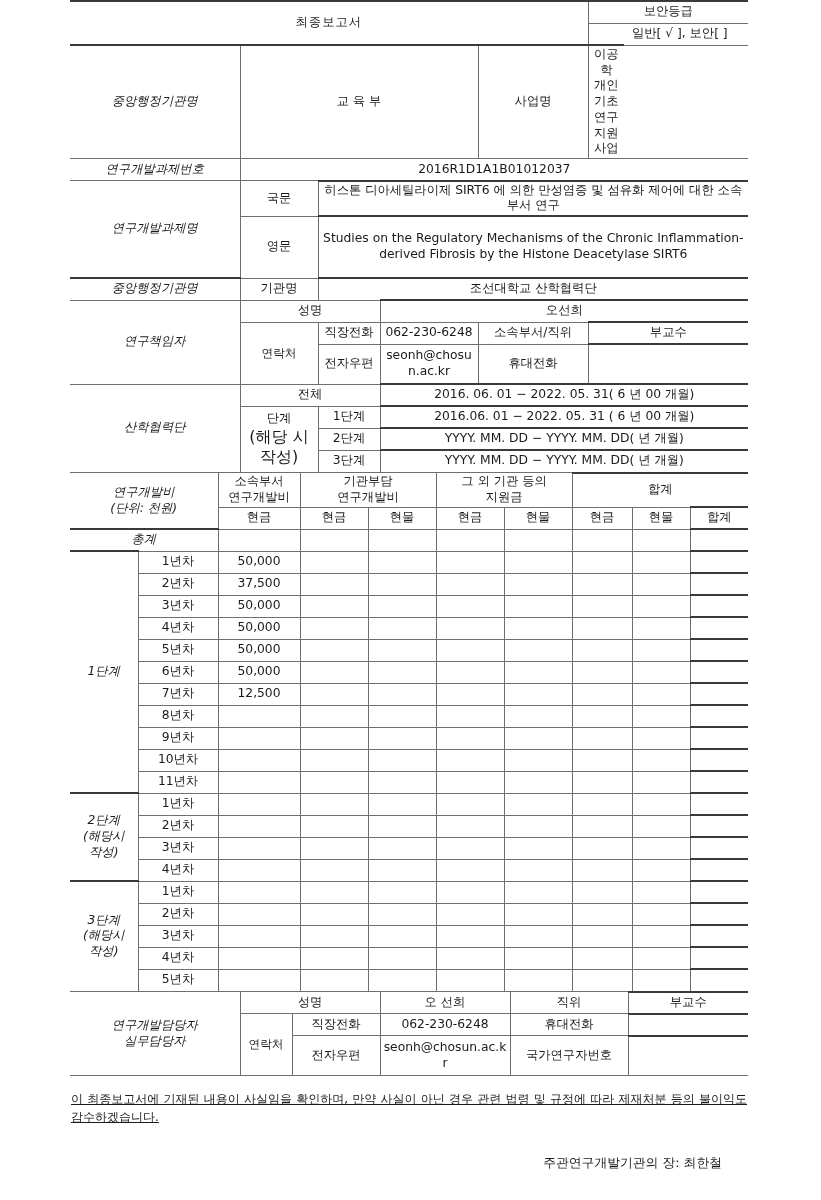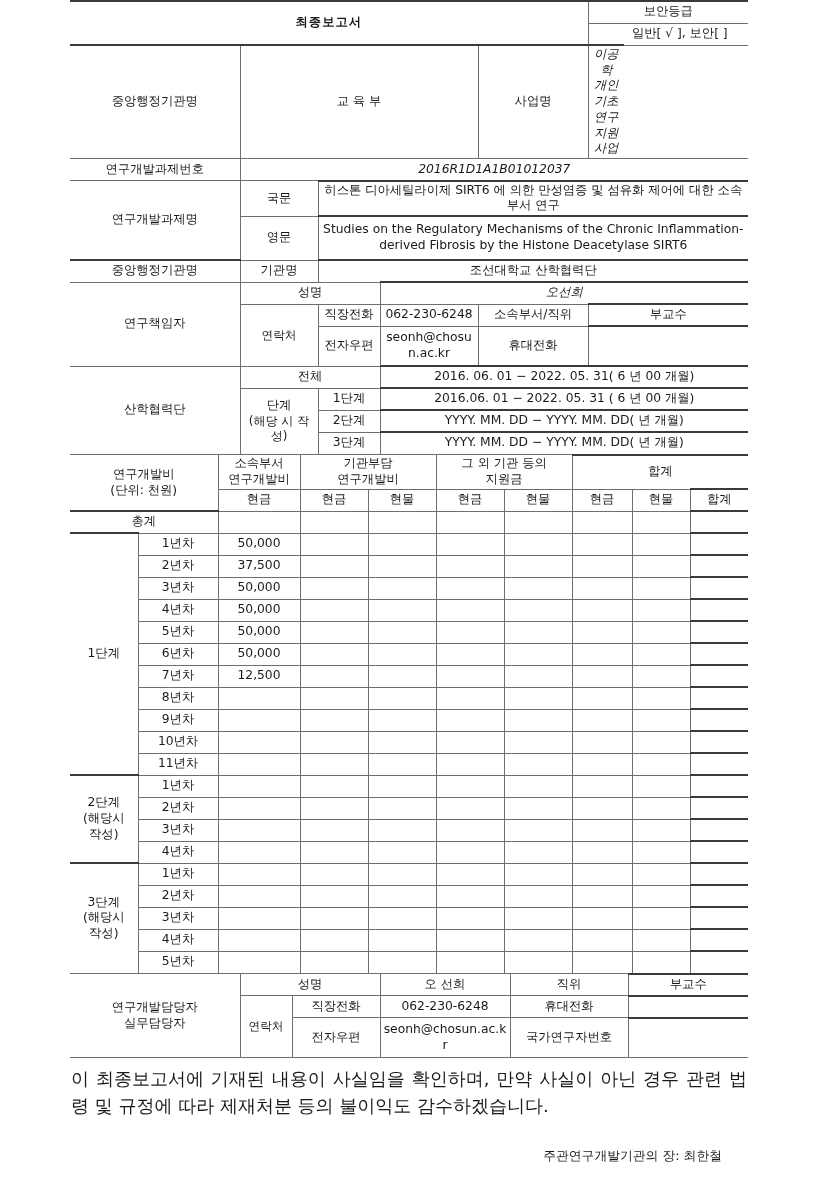--- a/index.html
+++ b/index.html
@@ -36,63 +36,65 @@
     word-break: break-word;
     background: #ffffff;
     height: 22px;
     box-sizing: border-box;
   }
   .hdr { background: #e2e2e2; }
   .title-cell {
     border: none !important;
     border-bottom: 2px solid #3a3a3a !important;
     font-size: 21px;
-    font-weight: bold;
+    font-weight: normal;
     letter-spacing: 1px;
     padding-bottom: 6px;
     background: #ffffff;
   }
   .topline {
     border-top: 2px solid #3a3a3a !important;
   }
   .sec-head {
     border-left: none !important;
     border-right: 1px solid #6f6f6f !important;
     border-top: 2px solid #3a3a3a !important;
     border-bottom: 1px solid #6f6f6f !important;
     font-size: 12.6px;
     background: #ffffff;
+    font-style: italic;
   }
   .sec-val {
     border-right: none !important;
     border-top: 2px solid #3a3a3a !important;
     font-size: 12.6px;
     background: #ffffff;
   }
-  .left { text-align: left; padding-left: 5px; font-style: italic; }
-  .small { font-size: 12px; }
+  .left { text-align: left; padding-left: 5px; }
+  .small { font-size: 16px; }
   .tight { line-height: 1.18; }
   .eng {
     text-align: left;
     padding-left: 5px;
     font-size: 12.4px;
     line-height: 1.34;
   }
   .kor-title {
     font-size: 12.6px;
     line-height: 1.34;
     padding: 2px 6px;
   }
   .footnote {
-    margin-top: 7px;
-    font-size: 18px;
+    margin-top: 14px;
+    font-size: 12px;
     line-height: 1.52;
     text-align: justify;
     text-justify: inter-word;
     padding: 0 1px;
+    text-decoration: underline;
   }
   .sig-date {
     margin-top: 6px;
     font-size: 12.8px;
     text-align: right;
     padding-right: 28px;
     letter-spacing: 0.6px;
   }
   .sig-block {
     margin-top: 26px;
@@ -145,21 +147,21 @@
       </tr>
 
       <tr>
         <td class="hdr sec-head" rowspan="2" style="border-top:1px solid #6f6f6f !important;">연구개발과제명</td>
         <td class="hdr">국문</td>
         <td class="kor-title sec-val" colspan="6">히스톤 디아세틸라이제 SIRT6 에 의한 만성염증 및 섬유화 제어에 대한 소속부서 연구</td>
       </tr>
 
       <tr>
         <td class="hdr">영문</td>
-        <td class="eng sec-val" colspan="6" style="height:44px;">Studies on the Regulatory Mechanisms of the Chronic Inflammation-derived Fibrosis by the Histone Deacetylase SIRT6</td>
+        <td class="eng sec-val" colspan="6" style="height:62px;">Studies on the Regulatory Mechanisms of the Chronic Inflammation-derived Fibrosis by the Histone Deacetylase SIRT6</td>
       </tr>
 
       <tr>
         <td class="hdr sec-head">중앙행정기관명</td>
         <td class="hdr">기관명</td>
         <td class="sec-val" colspan="6">조선대학교 산학협력단</td>
       </tr>
 
       <tr>
         <td class="hdr sec-head" rowspan="3" style="border-top:1px solid #6f6f6f !important;">연구책임자</td>

